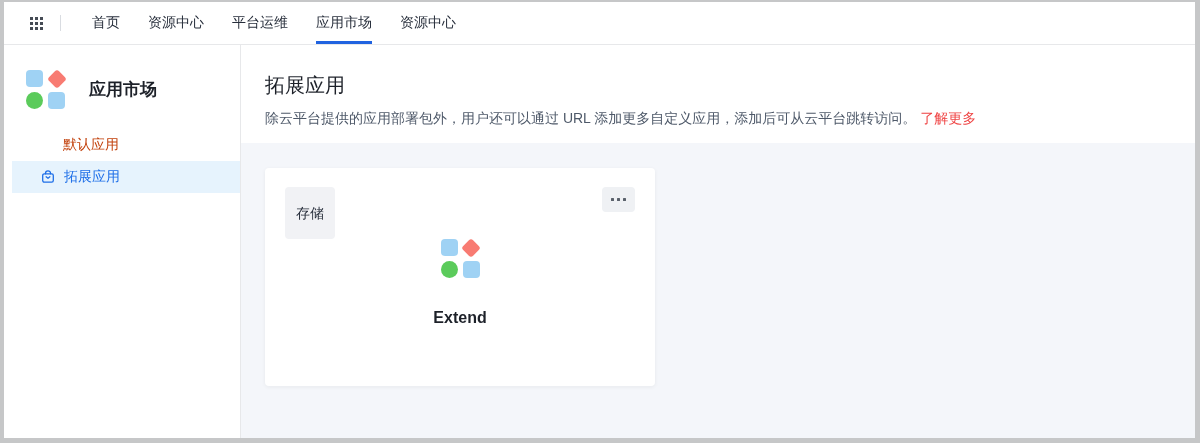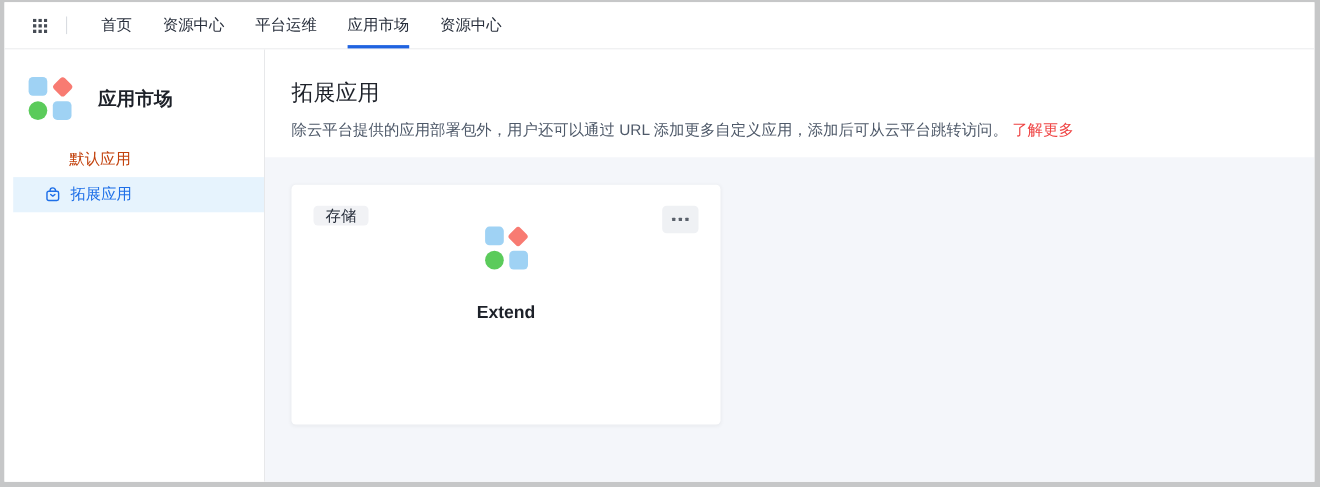--- a/index.html
+++ b/index.html
@@ -66,21 +66,21 @@
   .learn-more { color:#ef4444; cursor:pointer; text-decoration:none; }
   .content { flex:1; background:#f4f6fa; padding:25px 24px; }
   
   .app-card {
     width:390px; height:218px; background:#fff; border-radius:4px;
     box-shadow:0 1px 4px rgba(31,35,41,0.06);
     padding:19px 20px; position:relative; cursor:pointer;
   }
   .card-tag {
     display:inline-block; background:#f1f2f5; border-radius:4px;
-    padding:0 11px; font-size:14px; color:#272e3b; line-height:18px;
+    padding:17px 11px; font-size:14px; color:#272e3b; line-height:18px;
   }
   .card-more {
     position:absolute; top:19px; right:20px;
     width:33px; height:25px; background:#eff1f4; border-radius:4px;
     display:flex; align-items:center; justify-content:center; gap:3px;
     cursor:pointer;
   }
   .card-more .dot { width:3px; height:3px; background:#5a616b; border-radius:0.5px; }
   .card-logo-wrap { display:flex; justify-content:center; margin-top:0; }
   .card-name { text-align:center; margin-top:31px; font-size:16px; font-weight:700; color:#1d2129; }

